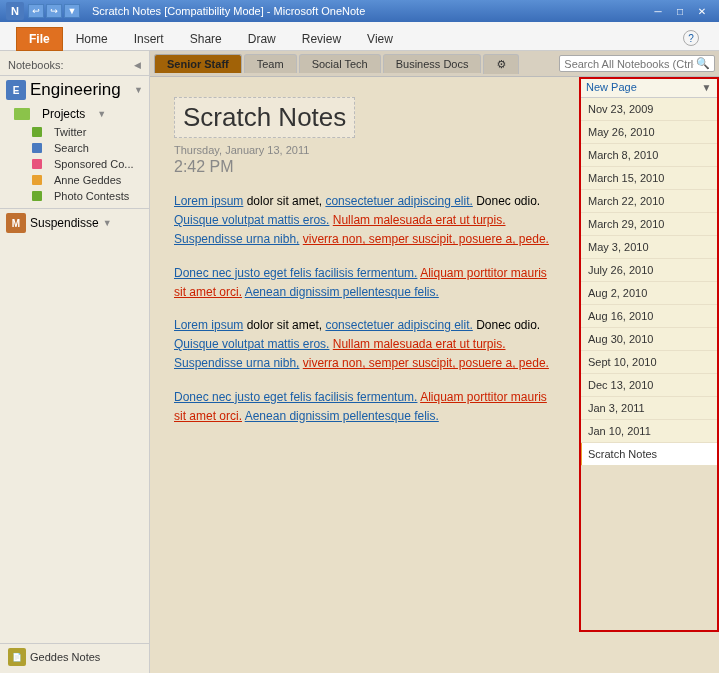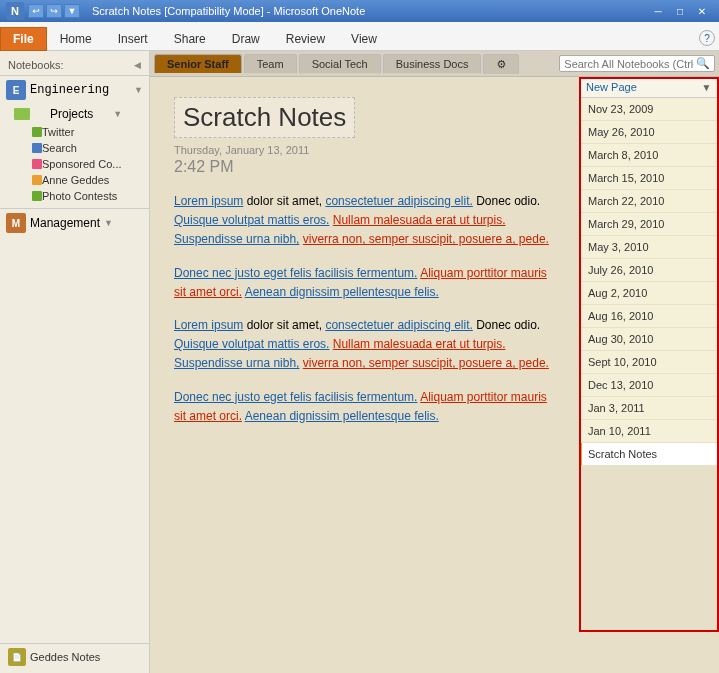--- a/index.html
+++ b/index.html
@@ -7,40 +7,40 @@
 
     
     .title-bar { height: 22px; background: linear-gradient(to bottom, #5a8fd4, #3a6db8); display: flex; align-items: center; padding: 0 6px; color: white; font-size: 11px; justify-content: space-between; }
     .title-bar-left { display: flex; align-items: center; gap: 4px; }
     .title-bar-icons { display: flex; gap: 2px; }
     .title-bar-btn { width: 16px; height: 14px; background: #6ba0e0; border: 1px solid #4a80c0; display: flex; align-items: center; justify-content: center; font-size: 9px; color: white; cursor: pointer; }
     .win-btn { width: 22px; height: 22px; display: flex; align-items: center; justify-content: center; font-size: 10px; color: white; cursor: pointer; }
 
     
     .ribbon { background: #f5f5f5; border-bottom: 1px solid #ccc; }
-    .ribbon-tabs { display: flex; align-items: flex-end; padding: 0 0; gap: 0; height: 28px; }
+    .ribbon-tabs { display: flex; align-items: flex-end; padding: 0 16px; gap: 0; height: 28px; }
     .ribbon-tab { padding: 4px 12px; font-size: 12px; cursor: pointer; color: #333; border: 1px solid transparent; border-bottom: none; height: 24px; display: flex; align-items: center; }
     .ribbon-tab.active { background: white; border-color: #ccc; border-bottom: 1px solid white; margin-bottom: -1px; color: #333; font-weight: bold; }
     .ribbon-help { margin-left: auto; display: flex; gap: 4px; padding: 4px; }
 
     
     .app-body { display: flex; height: calc(673px - 22px - 28px); }
 
     
     .sidebar { width: 150px; background: #f0ece0; border-right: 1px solid #ccc; display: flex; flex-direction: column; padding: 4px 0; }
     .sidebar-header { display: flex; align-items: center; justify-content: space-between; padding: 4px 8px; font-size: 11px; color: #555; border-bottom: 1px solid #ccc; }
     .sidebar-notebook { display: flex; align-items: center; gap: 4px; padding: 4px 6px; cursor: pointer; font-size: 12px; }
     .notebook-icon { width: 20px; height: 20px; background: #4a7abf; border-radius: 2px; display: flex; align-items: center; justify-content: center; color: white; font-size: 10px; font-weight: bold; flex-shrink: 0; }
-    .notebook-label { flex: 1; font-size: 12px; font-family: Liberation Mono, monospace; }
+    .notebook-label { flex: 1; font-size: 17px; }
     .chevron { font-size: 9px; color: #888; cursor: pointer; }
     .section-group { padding-left: 8px; }
-    .section-header { display: flex; align-items: center; gap: 20px; padding: 3px 6px; cursor: pointer; font-size: 12px; }
+    .section-header { display: flex; align-items: center; gap: 12px; padding: 3px 6px; cursor: pointer; font-size: 12px; }
     .folder-icon { width: 16px; height: 12px; background: #8bc34a; border-radius: 1px; flex-shrink: 0; }
     .section-items { padding-left: 20px; }
-    .section-item { display: flex; align-items: center; gap: 0; padding: 2px 4px; cursor: pointer; font-size: 11px; color: #333; }
+    .section-item { display: flex; align-items: center; gap: 12px; padding: 2px 4px; cursor: pointer; font-size: 11px; color: #333; }
     .item-dot { width: 10px; height: 10px; border-radius: 1px; flex-shrink: 0; }
     .dot-green { background: #6aaa2e; }
     .dot-blue { background: #4a7abf; }
     .dot-pink { background: #e8527c; }
     .dot-orange { background: #e8a030; }
     .management-header { display: flex; align-items: center; gap: 4px; padding: 4px 6px; cursor: pointer; font-size: 12px; border-top: 1px solid #ccc; margin-top: 4px; }
     .unfiled-notes { display: flex; align-items: center; gap: 4px; padding: 4px 8px; cursor: pointer; font-size: 11px; color: #333; margin-top: auto; border-top: 1px solid #ccc; }
     .unfiled-icon { width: 18px; height: 18px; background: #b0a030; border-radius: 2px; display: flex; align-items: center; justify-content: center; font-size: 8px; color: white; }
 
     
@@ -148,21 +148,21 @@
           <span>Anne Geddes</span>
         </div>
         <div class="section-item">
           <div class="item-dot dot-green"></div>
           <span>Photo Contests</span>
         </div>
       </div>
     </div>
     <div class="management-header">
       <div class="notebook-icon" style="background:#c07030;">M</div>
-      <span>Management</span>
+      <span>Suspendisse</span>
       <span class="chevron">▼</span>
     </div>
     <div class="unfiled-notes">
       <div class="unfiled-icon">📄</div>
       <span>Geddes Notes</span>
     </div>
   </div>
 
   <div class="content-area">
 

